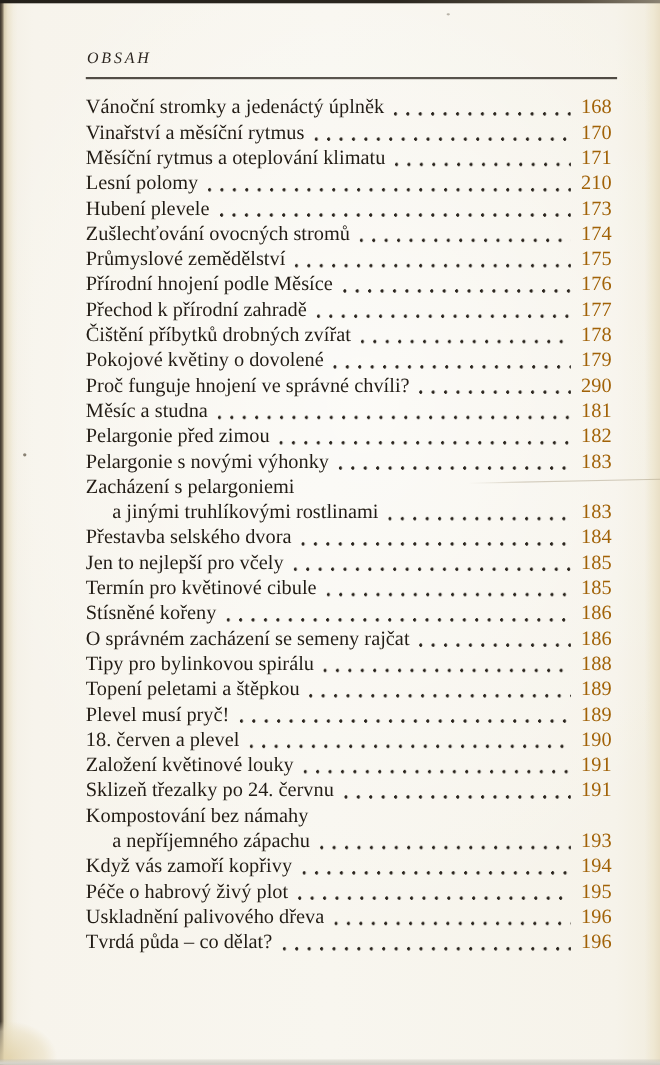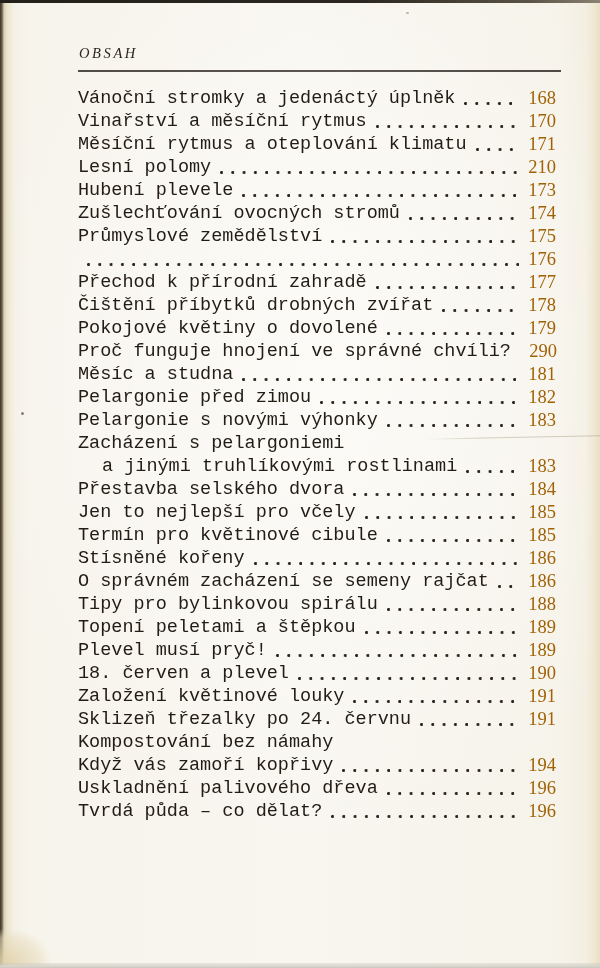--- a/index.html
+++ b/index.html
@@ -67,21 +67,20 @@
   .row {
     display: flex;
     height: 23px;
     line-height: 23px;
     font-size: 18.5px;
   }
   .row .t {
     flex: 0 0 auto;
     white-space: nowrap;
     color: #221c15;
-    font-family: Liberation Mono, monospace;
   }
   .row.indent .t { padding-left: 24px; text-align: center; }
   .row .leader {
     flex: 1 1 auto;
     align-self: flex-end;
     height: 5px;
     margin: 0 3px 4px 9px;
     background-image: radial-gradient(circle at 1.5px 2.5px, #2a241d 1.25px, rgba(0,0,0,0) 1.7px);
     background-size: 11.3px 5px;
     background-repeat: repeat-x;
@@ -138,20 +137,21 @@
       <span class="t">Zušlechťování ovocných stromů</span>
       <span class="leader"></span>
       <span class="p">174</span>
     </div>
     <div class="row">
       <span class="t">Průmyslové zemědělství</span>
       <span class="leader"></span>
       <span class="p">175</span>
     </div>
     <div class="row">
+      <span class="t">Přírodní hnojení podle Měsíce</span>
       <span class="leader"></span>
       <span class="p">176</span>
     </div>
     <div class="row">
       <span class="t">Přechod k přírodní zahradě</span>
       <span class="leader"></span>
       <span class="p">177</span>
     </div>
     <div class="row">
       <span class="t">Čištění příbytků drobných zvířat</span>
@@ -242,26 +242,36 @@
       <span class="p">191</span>
     </div>
     <div class="row">
       <span class="t">Sklizeň třezalky po 24. červnu</span>
       <span class="leader"></span>
       <span class="p">191</span>
     </div>
     <div class="row">
       <span class="t">Kompostování bez námahy</span>
     </div>
+    <div class="row indent">
+      <span class="t">a nepříjemného zápachu</span>
+      <span class="leader"></span>
+      <span class="p">193</span>
+    </div>
     <div class="row">
       <span class="t">Když vás zamoří kopřivy</span>
       <span class="leader"></span>
       <span class="p">194</span>
     </div>
     <div class="row">
+      <span class="t">Péče o habrový živý plot</span>
+      <span class="leader"></span>
+      <span class="p">195</span>
+    </div>
+    <div class="row">
       <span class="t">Uskladnění palivového dřeva</span>
       <span class="leader"></span>
       <span class="p">196</span>
     </div>
     <div class="row">
       <span class="t">Tvrdá půda – co dělat?</span>
       <span class="leader"></span>
       <span class="p">196</span>
     </div>
   </div>

